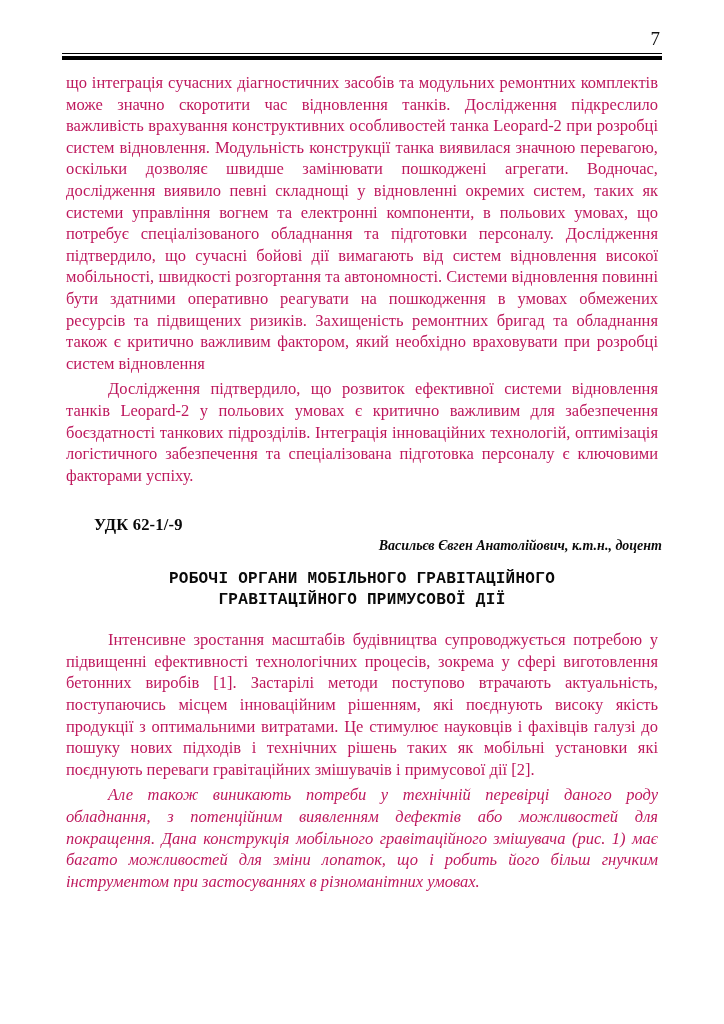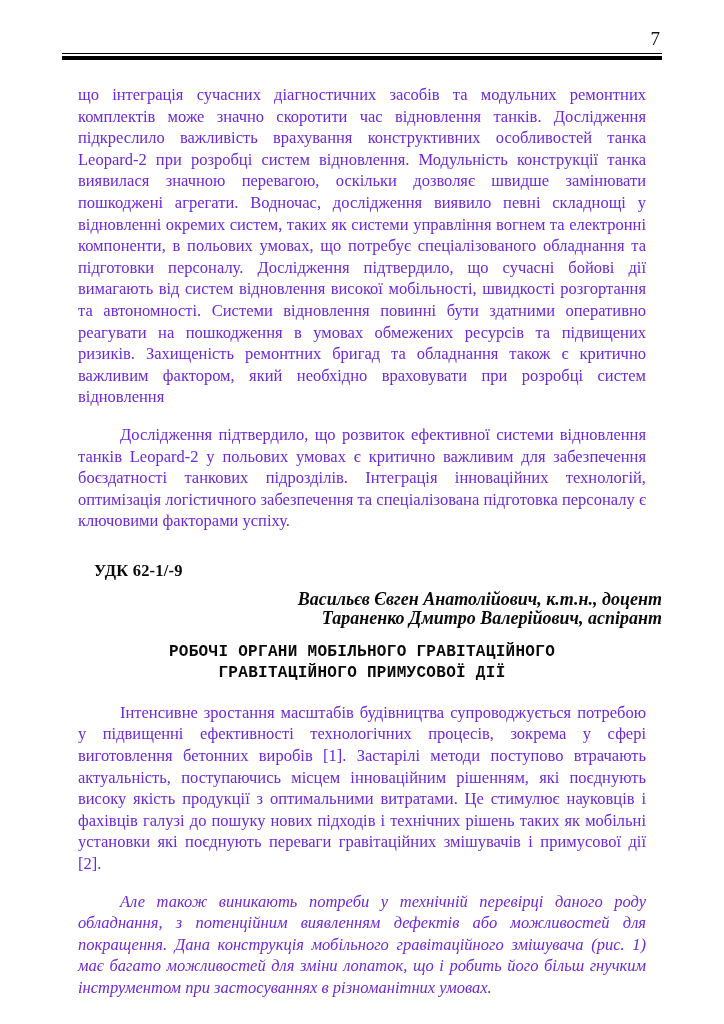--- a/index.html
+++ b/index.html
@@ -57,49 +57,49 @@
   }
 
   
   .content {
     position: absolute;
     left: 62px;
     top: 68px;
     width: 600px;
   }
   p.body {
-    margin: 16px;
+    margin: 4px;
     font-size: 16.5px;
     line-height: 21.6px;
     text-align: justify;
     text-indent: 42px;
     hyphens: none;
-    color: #6d28d9;
+    color: #be185d;
   }
   p.body.no-indent {
     text-indent: 0;
   }
 
   
   .udk-block {
     margin-top: 28px;
   }
   .udk {
     font-size: 16.5px;
     font-weight: bold;
     line-height: 22px;
     padding-left: 32px;
     letter-spacing: 0.2px;
   }
   .authors {
-    margin-top: 8px;
+    margin-top: 0;
     text-align: right;
     font-style: italic;
     font-weight: bold;
-    font-size: 18px;
+    font-size: 14px;
     line-height: 19px;
   }
   .authors .line {
     display: block;
   }
 
   
   .article-title {
     margin-top: 14px;
     text-align: center;
@@ -170,21 +170,20 @@
 
     <p class="body no-indent">що інтеграція сучасних діагностичних засобів та модульних ремонтних комплектів може значно скоротити час відновлення танків. Дослідження підкреслило важливість врахування конструктивних особливостей танка Leopard-2 при розробці систем відновлення. Модульність конструкції танка виявилася значною перевагою, оскільки дозволяє швидше замінювати пошкоджені агрегати. Водночас, дослідження виявило певні складнощі у відновленні окремих систем, таких як системи управління вогнем та електронні компоненти, в польових умовах, що потребує спеціалізованого обладнання та підготовки персоналу. Дослідження підтвердило, що сучасні бойові дії вимагають від систем відновлення високої мобільності, швидкості розгортання та автономності. Системи відновлення повинні бути здатними оперативно реагувати на пошкодження в умовах обмежених ресурсів та підвищених ризиків. Захищеність ремонтних бригад та обладнання також є критично важливим фактором, який необхідно враховувати при розробці систем відновлення</p>
 
     <p class="body">Дослідження підтвердило, що розвиток ефективної системи відновлення танків Leopard-2 у польових умовах є критично важливим для забезпечення боєздатності танкових підрозділів. Інтеграція інноваційних технологій, оптимізація логістичного забезпечення та спеціалізована підготовка персоналу є ключовими факторами успіху.</p>
 
     <div class="udk-block">
       <div class="udk">УДК 62-1/-9</div>
 
       <div class="authors">
         <span class="line">Васильєв Євген Анатолійович, к.т.н., доцент</span>
-        <span class="line">Тараненко Дмитро Валерійович, аспірант</span>
       </div>
 
       <div class="article-title">
         <span class="line">РОБОЧІ ОРГАНИ МОБІЛЬНОГО ГРАВІТАЦІЙНОГО</span>
         <span class="line">ГРАВІТАЦІЙНОГО ПРИМУСОВОЇ ДІЇ</span>
       </div>
     </div>
 
     <div class="after-title">
       <p class="body">Інтенсивне зростання масштабів будівництва супроводжується потребою у підвищенні ефективності технологічних процесів, зокрема у сфері виготовлення бетонних виробів [1]. Застарілі методи поступово втрачають актуальність, поступаючись місцем інноваційним рішенням, які поєднують високу якість продукції з оптимальними витратами. Це стимулює науковців і фахівців галузі до пошуку нових підходів і технічних рішень таких як мобільні установки які поєднують переваги гравітаційних змішувачів і примусової дії [2].</p>

